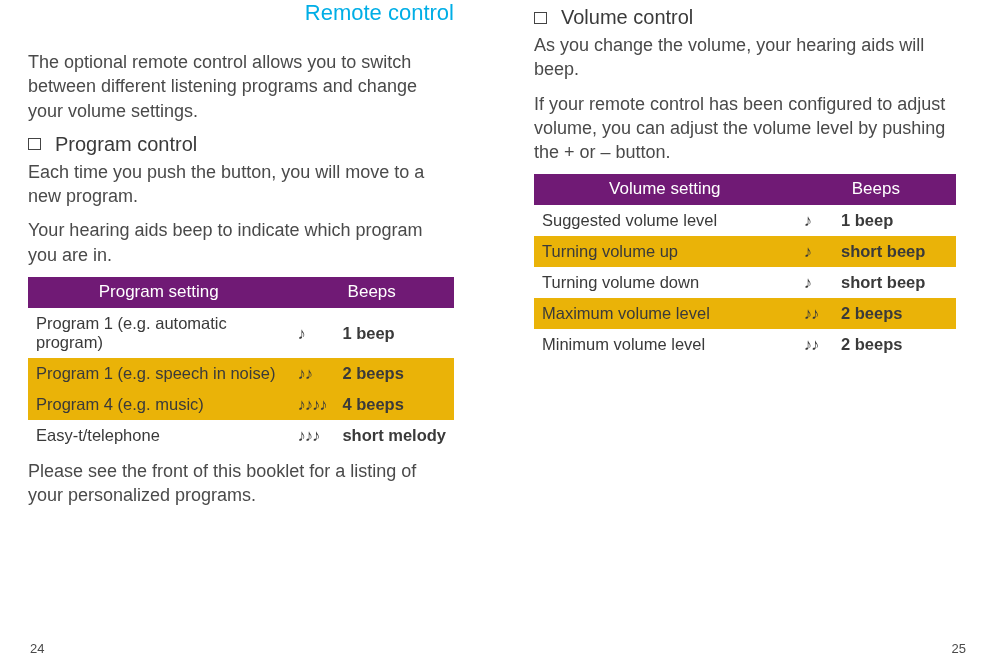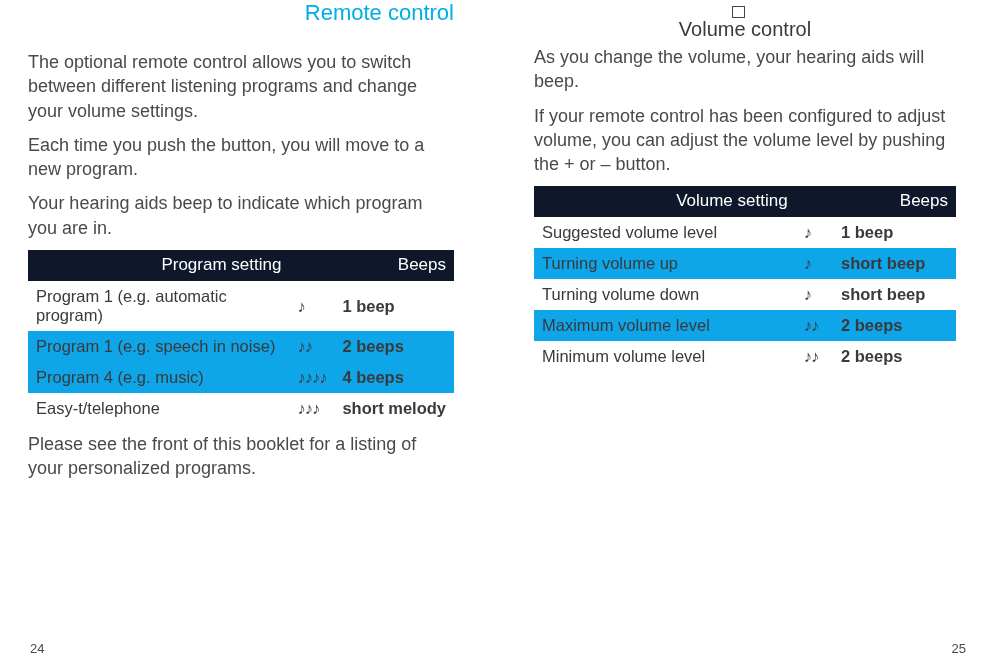--- a/index.html
+++ b/index.html
@@ -31,21 +31,20 @@
       line-height: 1.35;
       color: #4a4a4a;
       margin-bottom: 10px;
       font-weight: 400;
     }
     .subhead {
       display: flex;
       align-items: center;
       margin-bottom: 4px;
       margin-top: 6px;
-      flex-direction: column;
     }
     .checkbox {
       width: 13px;
       height: 12px;
       border: 1.5px solid #444;
       margin-right: 14px;
       flex-shrink: 0;
     }
     .subhead-text {
       font-size: 20px;
@@ -53,53 +52,57 @@
       font-weight: 400;
     }
     table {
       width: 100%;
       border-collapse: collapse;
       font-size: 16.5px;
       margin-top: 2px;
       margin-bottom: 8px;
     }
     thead th {
-      background: #0f172a;
+      background: #701a75;
       color: #fff;
       font-weight: 400;
-      text-align: right;
+      text-align: center;
       padding: 5px 8px 6px 8px;
       font-size: 17px;
     }
     tbody td {
       padding: 6px 8px 6px 8px;
       color: #3a3a3a;
       vertical-align: middle;
     }
-    tbody tr.alt td { background: #0ea5e9; }
+    tbody tr.alt td { background: #eab308; }
     .notes-col { white-space: nowrap; letter-spacing: -1px; }
     .beeps-col { white-space: nowrap; font-weight: bold; }
     .pagenum {
       position: absolute;
       bottom: 12px;
       font-size: 13px;
       color: #4a4a4a;
     }
     .pagenum.left { left: 30px; }
     .pagenum.right { right: 22px; }
     th.col1 { width: 62%; }
     th.col2 { width: 38%; }
   </style>
 </head>
 <body>
 
 <div class="page page-left">
   <h1 class="title">Remote control</h1>
   <p class="body">The optional remote control allows you to switch between different listening programs and change your volume settings.</p>
 
+  <div class="subhead">
+    <span class="checkbox"></span>
+    <span class="subhead-text">Program control</span>
+  </div>
   <p class="body">Each time you push the button, you will move to a new program.</p>
   <p class="body">Your hearing aids beep to indicate which program you are in.</p>
 
   <table>
     <thead>
       <tr>
         <th class="col1">Program setting</th>
         <th class="col2" colspan="2">Beeps</th>
       </tr>
     </thead>

